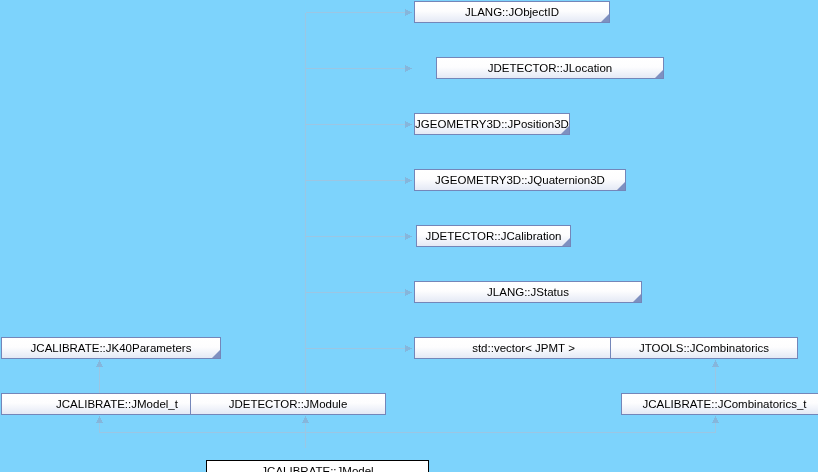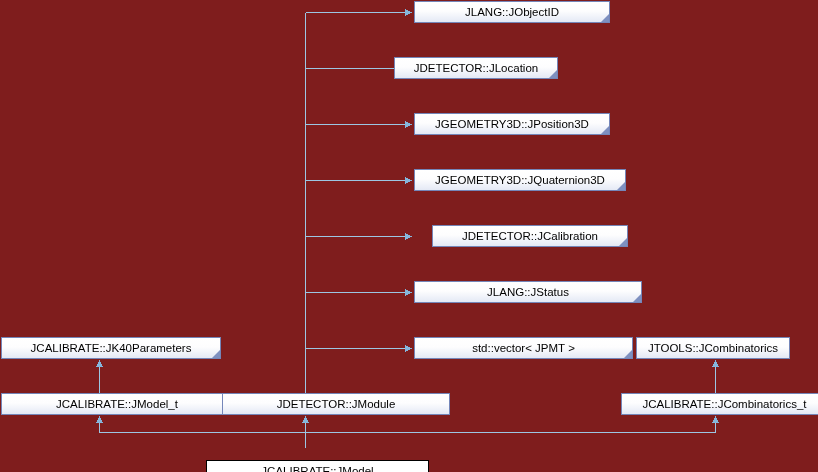--- a/index.html
+++ b/index.html
@@ -1,20 +1,20 @@
 <!DOCTYPE html>
 <html><head>
 <meta charset="utf-8">
 <style>
   html, body { margin: 0; padding: 0; background: #ffffff; }
   .canvas {
     position: relative;
     width: 818px;
     height: 472px;
-    background: #7f1d1d;
+    background: #7dd3fc;
     font-family: "Liberation Sans", "DejaVu Sans", sans-serif;
     overflow: hidden;
   }
   svg.edges {
     position: absolute;
     left: 0; top: 0;
     width: 818px; height: 472px;
     pointer-events: none;
   }
   .node {
@@ -83,60 +83,60 @@
       <polygon points="96,422.8 99.5,415.8 103,422.8"></polygon>
       <polygon points="302,422.8 305.5,415.8 309,422.8"></polygon>
       <polygon points="712,422.8 715.5,415.8 719,422.8"></polygon>
     </g>
   </svg>
 
   <div class="node" style="left:414px; top:1px;   width:196px">
     <span>JLANG::JObjectID</span>
     <i class="fold"></i>
   </div>
-  <div class="node" style="left:394px; top:57px;  width:164px">
+  <div class="node" style="left:436px; top:57px;  width:228px">
     <span>JDETECTOR::JLocation</span>
     <i class="fold"></i>
   </div>
-  <div class="node" style="left:414px; top:113px; width:196px">
+  <div class="node" style="left:414px; top:113px; width:156px">
     <span>JGEOMETRY3D::JPosition3D</span>
     <i class="fold"></i>
   </div>
   <div class="node" style="left:414px; top:169px; width:212px">
     <span>JGEOMETRY3D::JQuaternion3D</span>
     <i class="fold"></i>
   </div>
-  <div class="node" style="left:432px; top:225px; width:196px">
+  <div class="node" style="left:416px; top:225px; width:155px">
     <span>JDETECTOR::JCalibration</span>
     <i class="fold"></i>
   </div>
   <div class="node" style="left:414px; top:281px; width:228px">
     <span>JLANG::JStatus</span>
     <i class="fold"></i>
   </div>
   <div class="node" style="left:414px; top:337px; width:219px">
     <span>std::vector&lt; JPMT &gt;</span>
     <i class="fold"></i>
   </div>
 
-  <div class="node" style="left:636px; top:337px; width:154px">
+  <div class="node" style="left:610px; top:337px; width:188px">
     <span>JTOOLS::JCombinatorics</span>
   </div>
   <div class="node" style="left:621px; top:393px; width:207px">
     <span>JCALIBRATE::JCombinatorics_t</span>
   </div>
 
   <div class="node" style="left:1px; top:337px; width:220px">
     <span>JCALIBRATE::JK40Parameters</span>
     <i class="fold"></i>
   </div>
   <div class="node" style="left:1px; top:393px; width:232px">
     <span>JCALIBRATE::JModel_t</span>
   </div>
 
-  <div class="node" style="left:222px; top:393px; width:228px">
+  <div class="node" style="left:190px; top:393px; width:196px">
     <span>JDETECTOR::JModule</span>
   </div>
   <div class="node main" style="left:206px; top:460px; width:223px">
     <span>JCALIBRATE::JModel</span>
   </div>
 
 </div>
 
 </body></html>

